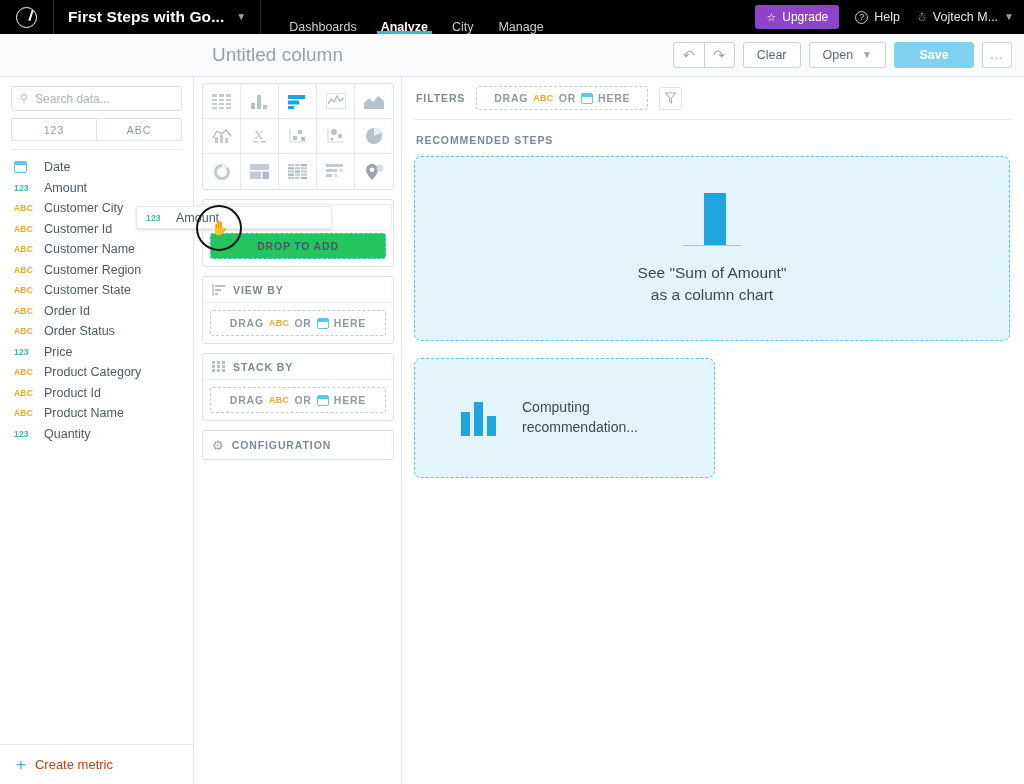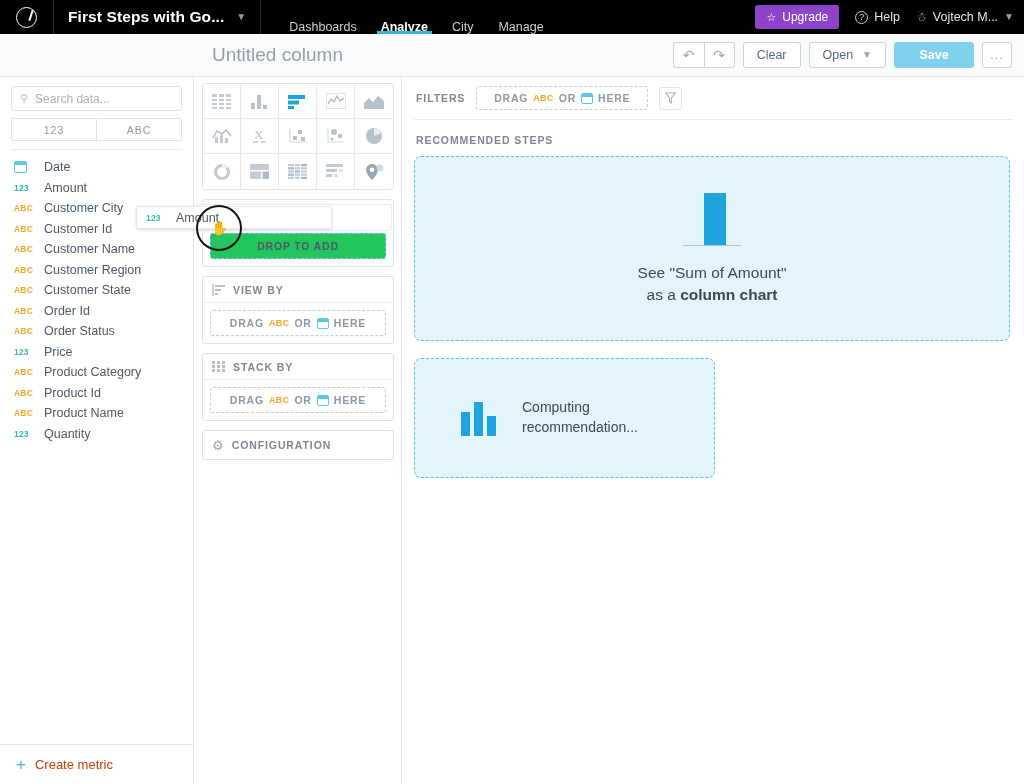--- a/index.html
+++ b/index.html
@@ -222,21 +222,21 @@
     align-items: center; justify-content: center;
   }
   .rec-bar-wrap { position: relative; width: 74px; height: 56px; margin-bottom: 14px; }
   .rec-bar {
     position: absolute; bottom: 3px; left: 29px; width: 22px; height: 52px; background: #1fa4dd;
   }
   .rec-baseline {
     position: absolute; bottom: 2px; left: 8px; width: 58px; height: 1.6px; background: #b9c2ca;
   }
   .rec-text { text-align: center; font-size: 15.5px; color: #3c4a57; line-height: 1.38; }
-  .rec-text b { font-weight: bold; margin-top: 29px; }
+  .rec-text b { font-weight: normal; margin-top: 29px; }
   .rec-card.small {
     width: 301px; height: 120px; margin-top: 17px; display: flex; align-items: center; gap: 26px;
     padding-left: 46px;
   }
   .mini-bars { display: flex; align-items: flex-end; gap: 4px; height: 36px; }
   .mini-bars span { width: 9px; background: #1fa4dd; }
   .rec-small-text { font-size: 14px; color: #3c4a57; line-height: 1.42; }
   .rec-small-text b { font-weight: normal; display: block; }
 
   

